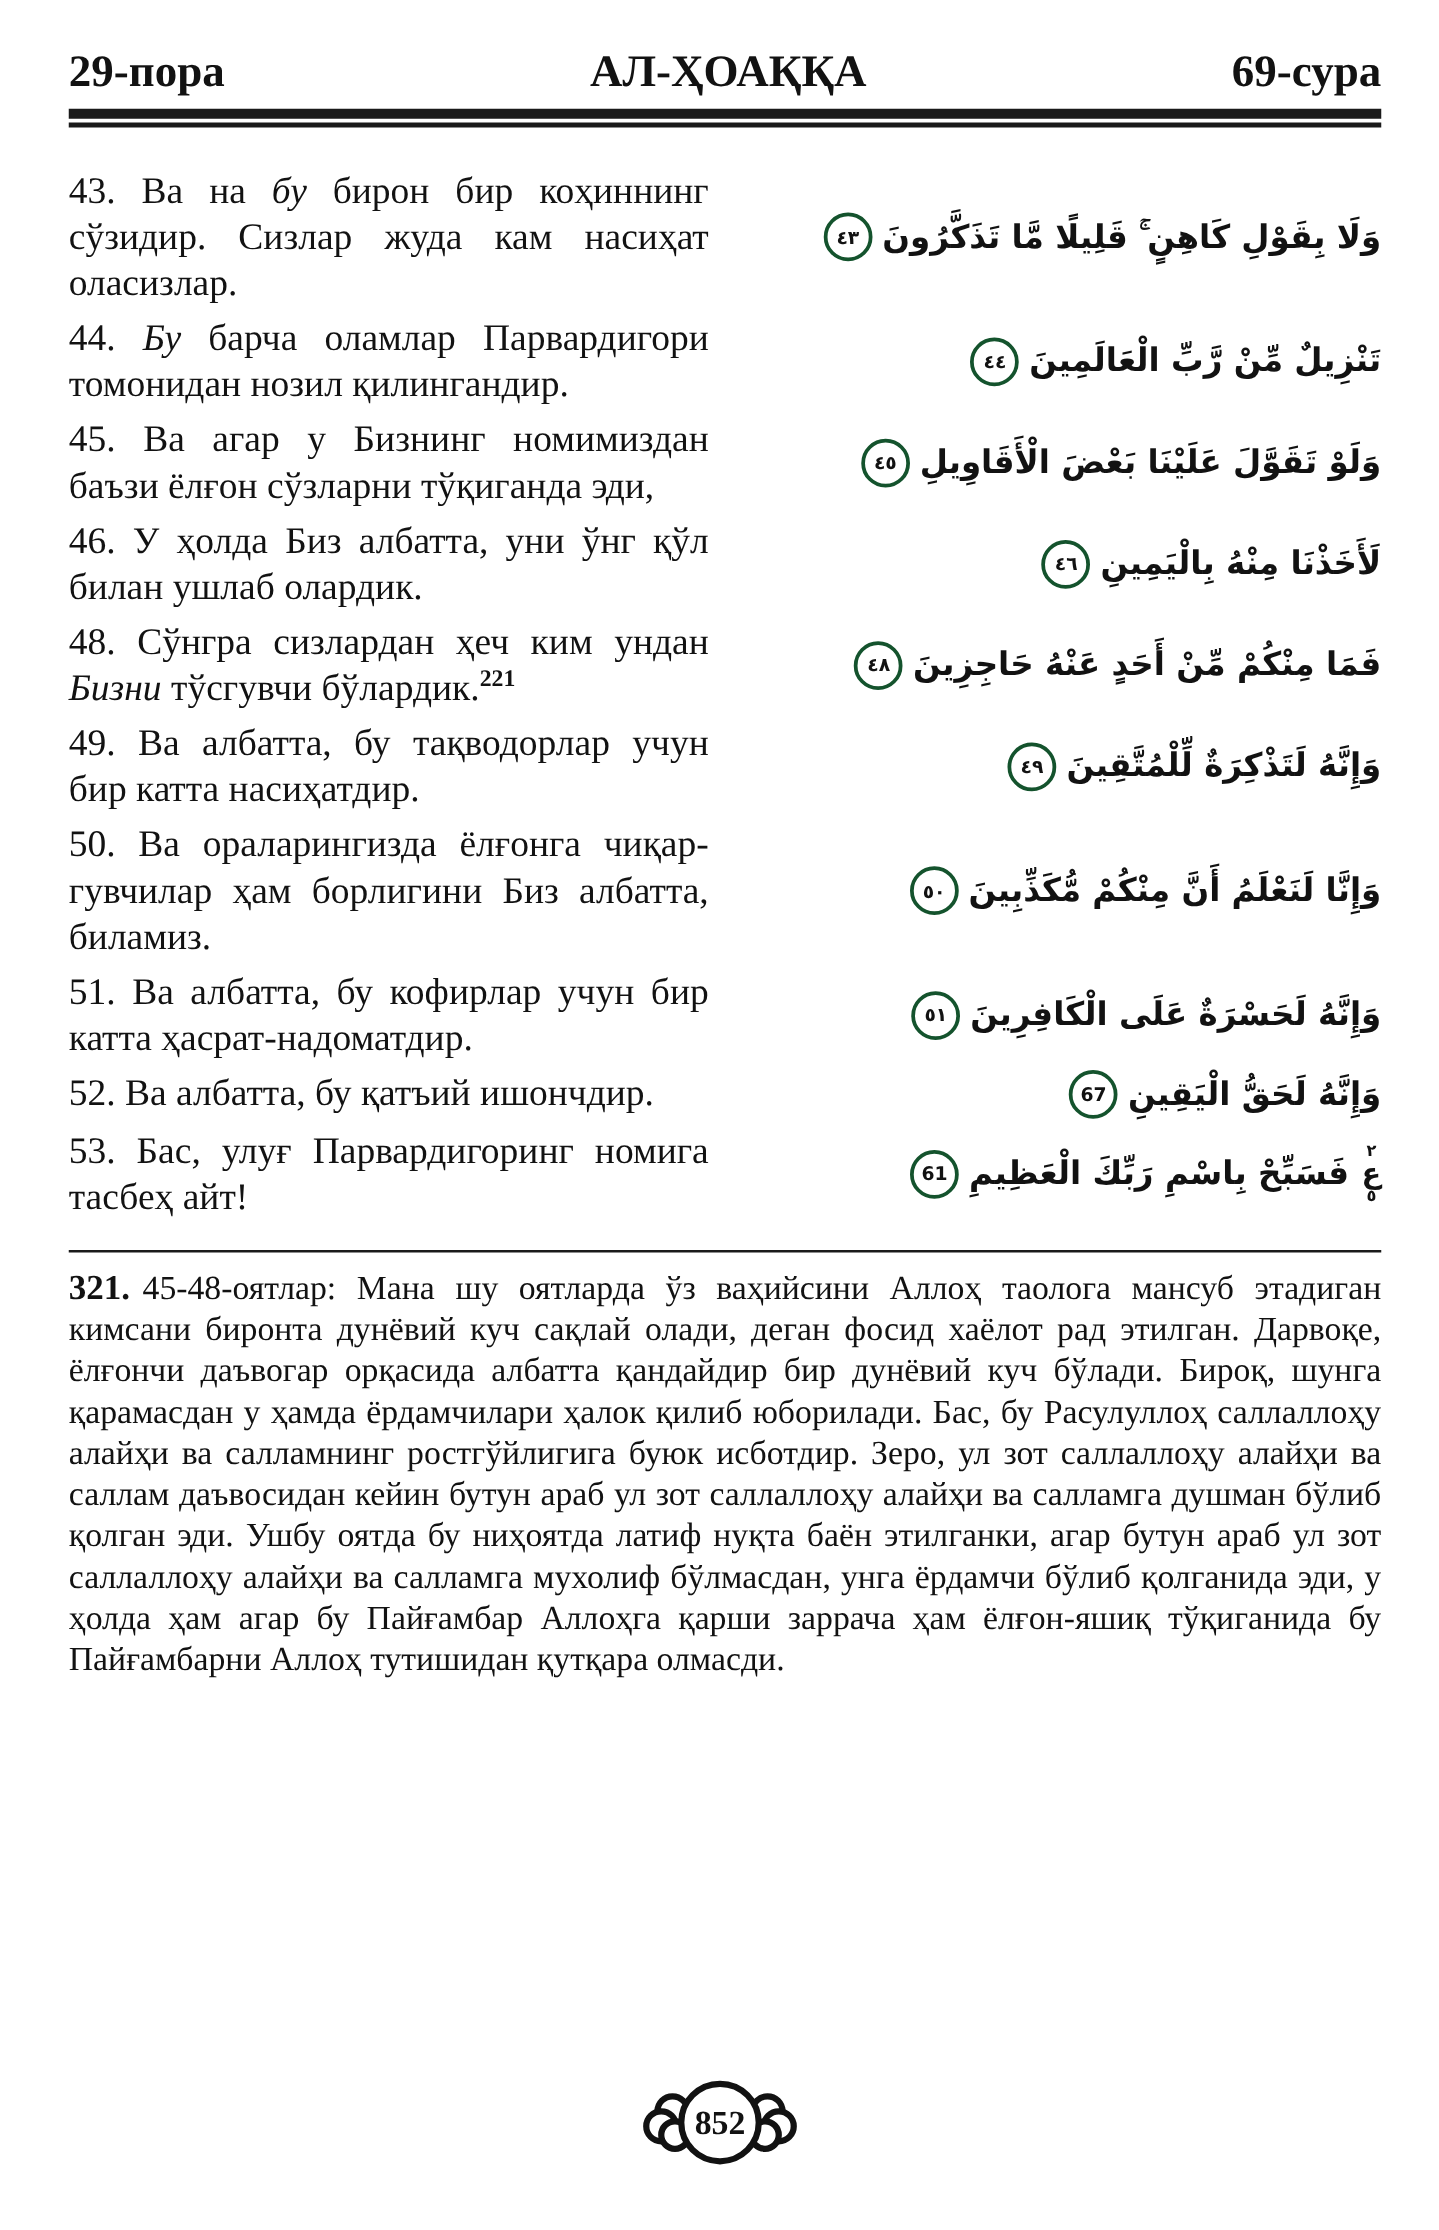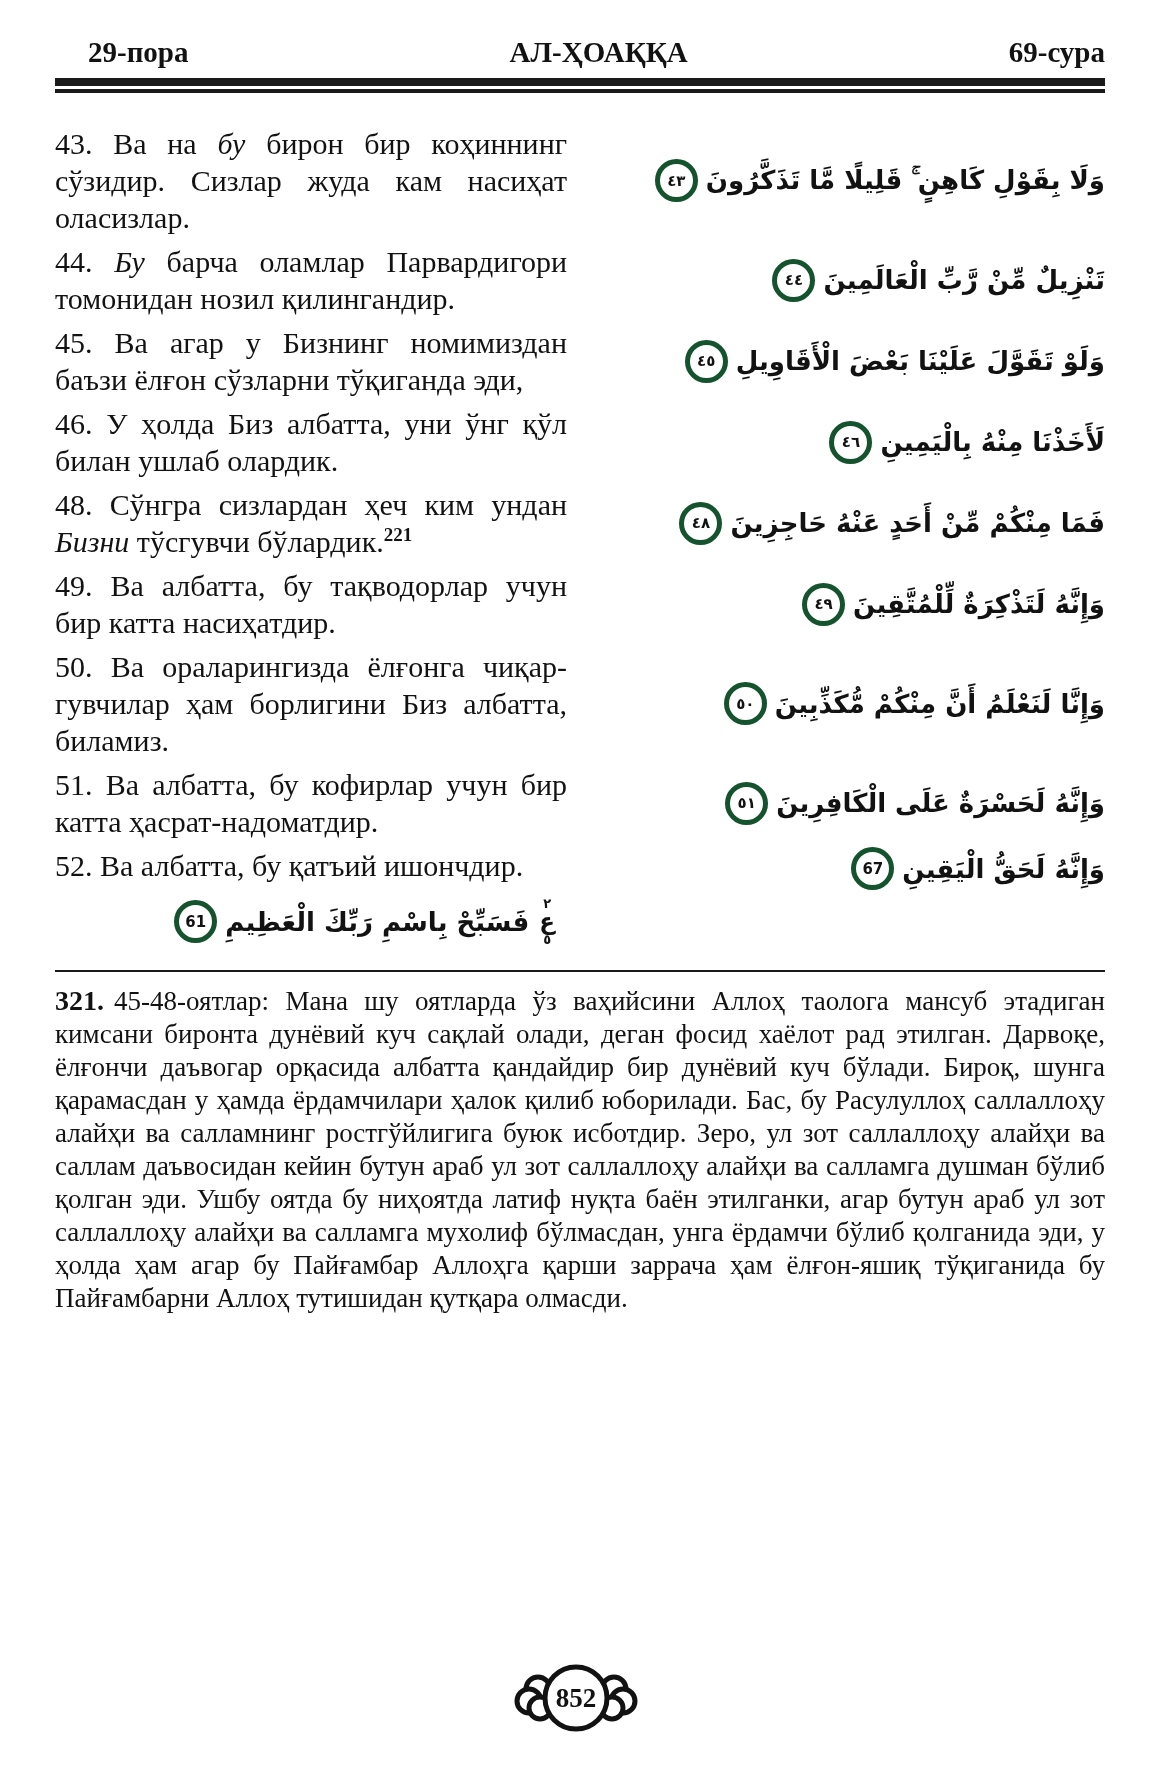--- a/index.html
+++ b/index.html
@@ -5,39 +5,39 @@
   html,body{margin:0;padding:0;}
   body{
     width:1151px;height:1784px;overflow:hidden;position:relative;
     background:#ffffff;color:#121212;
     font-family:"Liberation Serif", serif;
   }
   .page{padding:36px 46px 0 55px;}
 
   
   .header{display:flex;justify-content:space-between;align-items:baseline;
-    font-weight:bold;font-size:29px;margin-left:33px;}
+    font-weight:bold;font-size:36px;}
   .rule-thick{height:8px;background:#1a1a1a;margin-top:9px;}
   .rule-thin{height:4px;background:#1a1a1a;margin-top:3px;}
 
   
   .verses{margin-top:32px;}
   .verse-row{display:flex;justify-content:space-between;margin-bottom:7px;}
   .verse-row:nth-child(11){margin-top:22px;}
   .uzbek{width:512px;font-size:30px;line-height:37px;
     text-align:justify;text-align-last:left;}
   .uzbek .it{font-style:italic;}
   .uzbek sup.fnref{font-weight:bold;font-size:19px;line-height:0;}
   .arabic{width:500px;direction:rtl;display:flex;align-items:center;
     justify-content:flex-start;
     font-family:"DejaVu Sans", sans-serif;font-weight:bold;font-size:26px;
     white-space:nowrap;}
   .arabic .aya-text{letter-spacing:0;}
   .badge{display:inline-flex;align-items:center;justify-content:center;
-    width:33px;height:33px;border:5px solid #14532d;border-radius:50%;
+    width:33px;height:33px;border:3px solid #14532d;border-radius:50%;
     font-size:15px;font-weight:bold;margin-right:8px;flex:0 0 auto;}
   .ruku{display:inline-flex;flex-direction:column;align-items:center;
     line-height:1;margin-left:10px;flex:0 0 auto;}
   .ruku .rk-t,.ruku .rk-b{font-size:13px;}
   .ruku .rk-m{font-size:23px;font-weight:bold;}
 
   
   .footnote-divider{height:2px;background:#1a1a1a;margin-top:24px;border:0;}
   .footnote{margin:12px 0 0 0;font-size:27px;line-height:33px;
     text-align:justify;text-align-last:left;}
@@ -138,20 +138,21 @@
   <div class="verse-row">
     <div class="uzbek"><span>52. Ва албатта, бу қатъий ишончдир.</span></div>
     <div class="arabic">
 
       <span class="aya-text">وَإِنَّهُ لَحَقُّ الْيَقِينِ</span>
       <span class="badge">67</span>
     </div>
   </div>
 
   <div class="verse-row">
+    <div class="uzbek"><span>53. Бас, улуғ Парвардигоринг номига тасбеҳ айт!</span></div>
     <div class="arabic">
       <span class="ruku">
             <span class="rk-t">٢</span>
             <span class="rk-m">ع</span>
             <span class="rk-b">٥</span>
           </span>
       <span class="aya-text">فَسَبِّحْ بِاسْمِ رَبِّكَ الْعَظِيمِ</span>
       <span class="badge">61</span>
     </div>
   </div>

